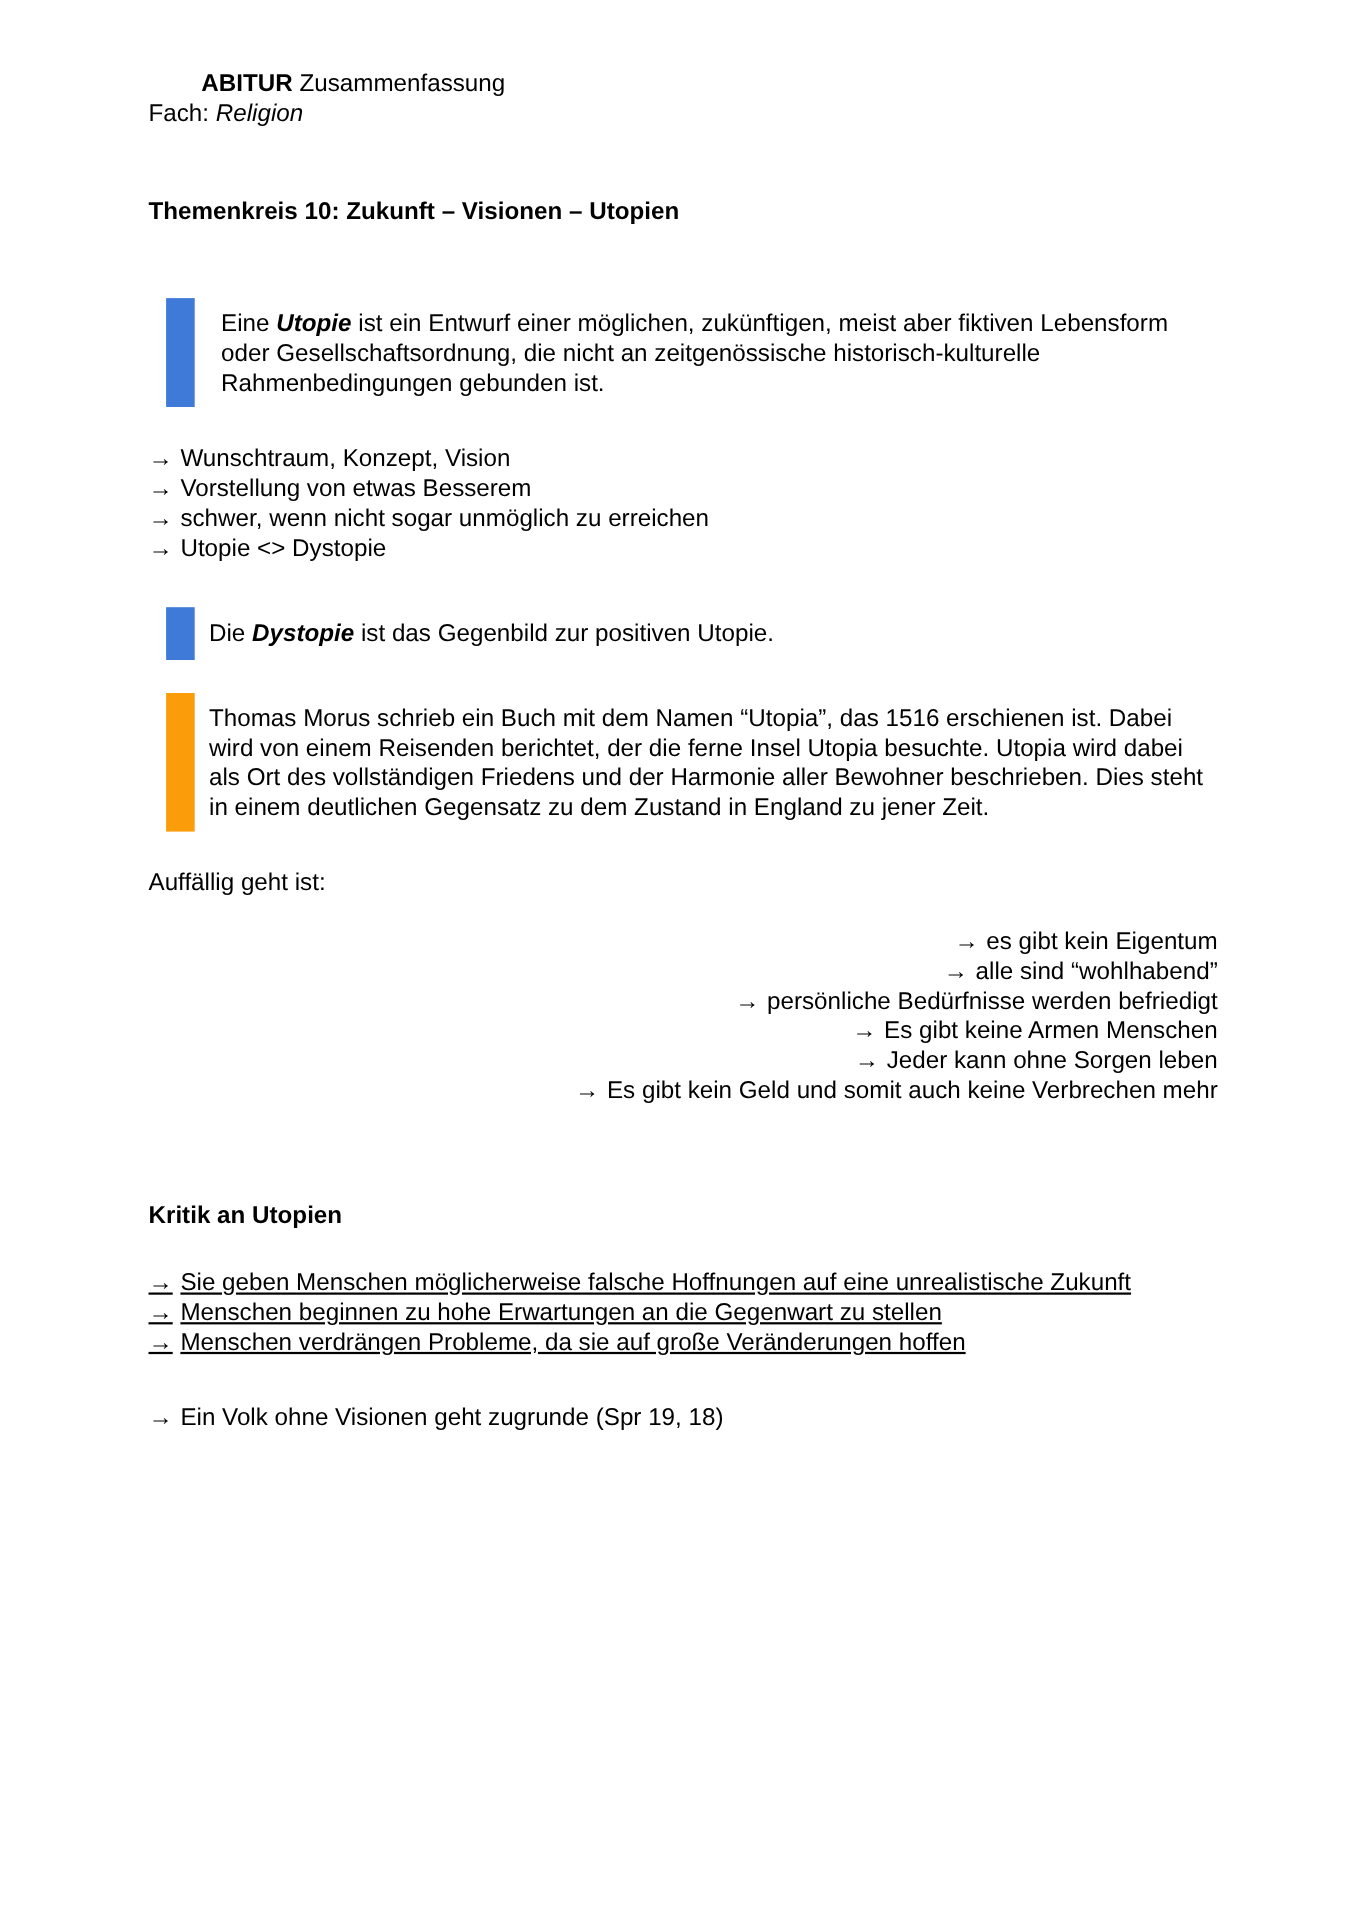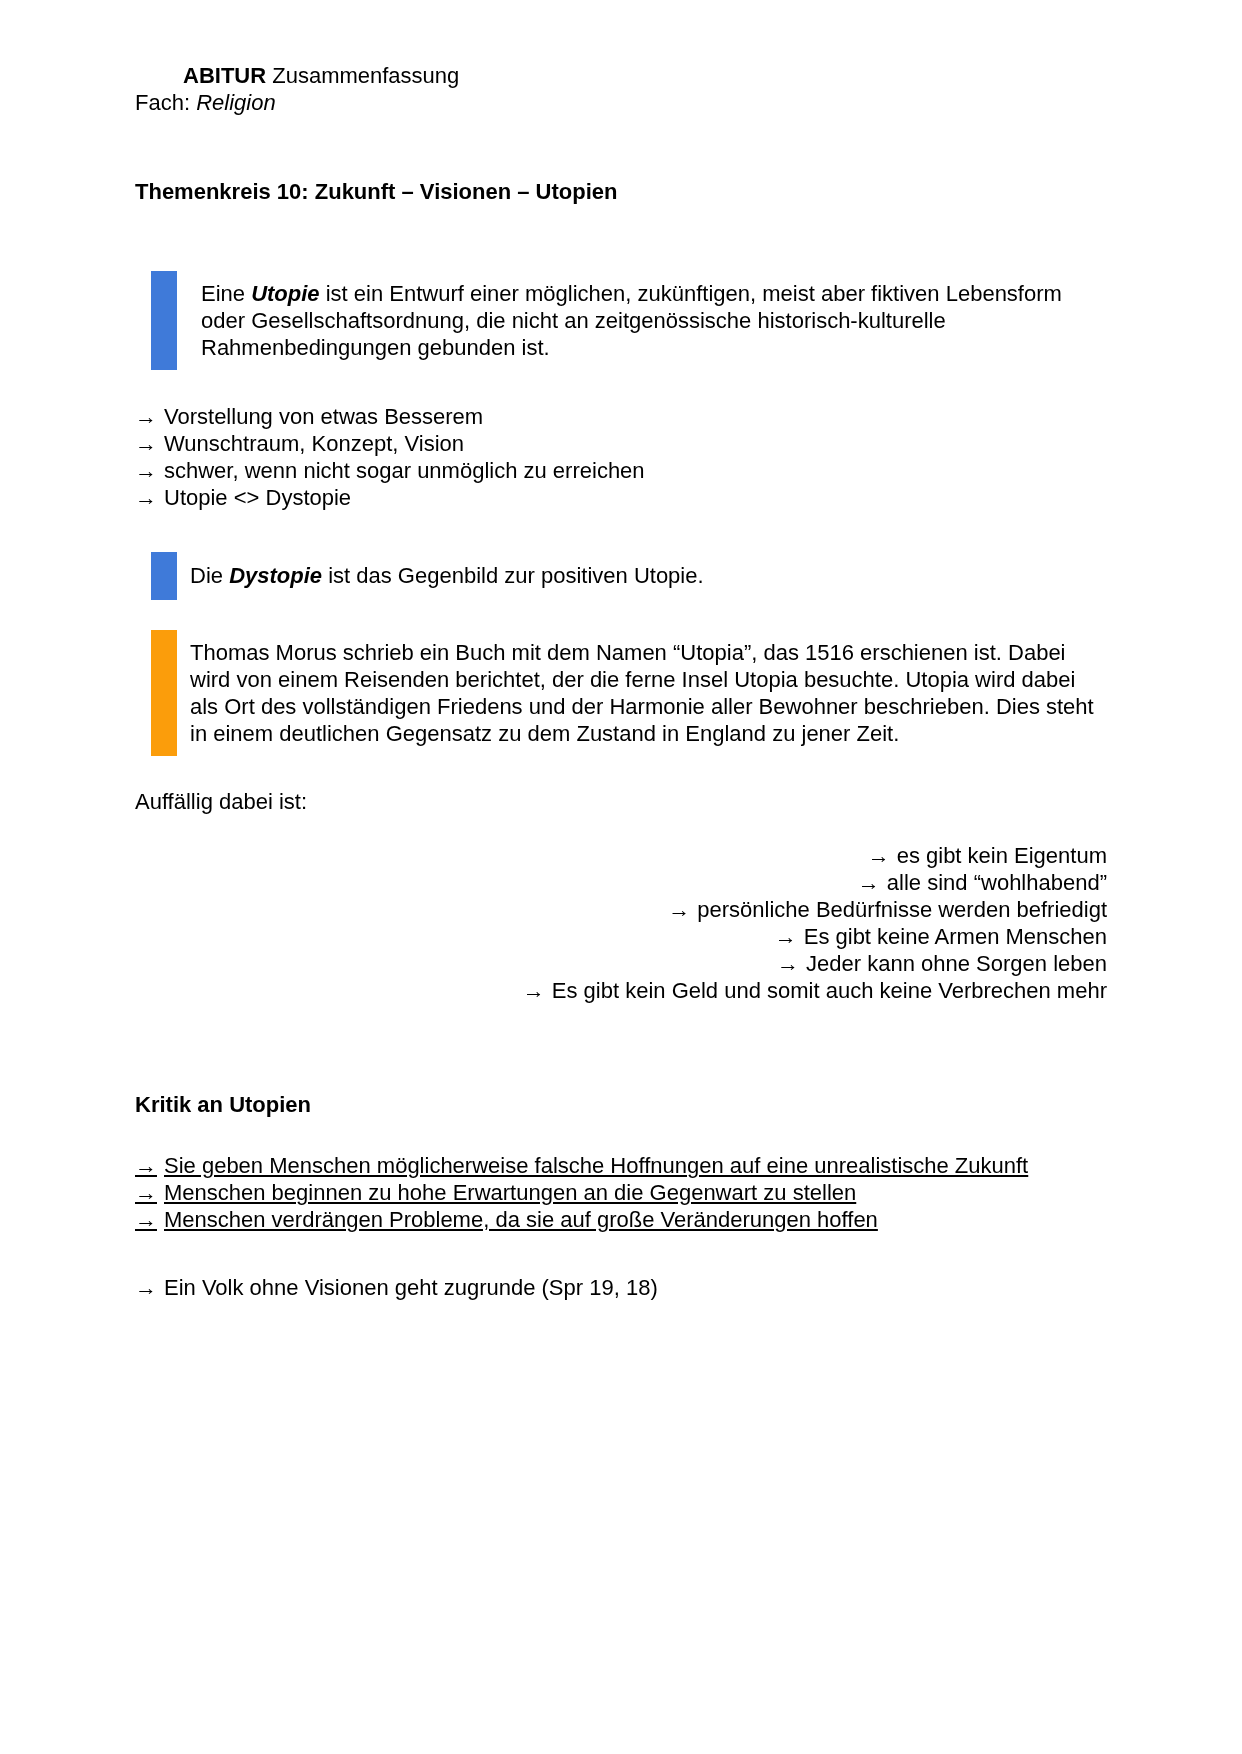--- a/index.html
+++ b/index.html
@@ -51,36 +51,36 @@
   <p class="header-line"><span class="b">ABITUR</span><span> Zusammenfassung</span></p>
   <p class="header-line"><span>Fach: </span><span class="i">Religion</span></p>
 
   <p class="section-title">Themenkreis 10: Zukunft – Visionen – Utopien</p>
 
   <div class="quote quote-utopie" style="border-left-color: rgb(63, 122, 217);">
     <span>Eine </span><span class="term">Utopie</span><span> ist ein Entwurf einer möglichen, zukünftigen, meist aber fiktiven Lebensform oder Gesellschaftsordnung, die nicht an zeitgenössische historisch-kulturelle Rahmenbedingungen gebunden ist.</span>
   </div>
 
   <div class="arrow-list list-utopie">
+    <div class="arrow-item"><span class="arrow">→</span><span>Wunschtraum, Konzept, Vision</span></div>
     <div class="arrow-item"><span class="arrow">→</span><span>Vorstellung von etwas Besserem</span></div>
-    <div class="arrow-item"><span class="arrow">→</span><span>Wunschtraum, Konzept, Vision</span></div>
     <div class="arrow-item"><span class="arrow">→</span><span>schwer, wenn nicht sogar unmöglich zu erreichen</span></div>
     <div class="arrow-item"><span class="arrow">→</span><span>Utopie &lt;&gt; Dystopie</span></div>
   </div>
 
   <div class="quote quote-dystopie" style="border-left-color: rgb(63, 122, 217);">
     <span>Die </span><span class="term">Dystopie</span><span> ist das Gegenbild zur positiven Utopie.</span>
   </div>
 
 
   <div class="quote quote-morus" style="border-left-color: rgb(251, 157, 11);">
     <span>Thomas Morus schrieb ein Buch mit dem Namen “Utopia”, das 1516 erschienen ist. Dabei wird von einem Reisenden berichtet, der die ferne Insel Utopia besuchte. Utopia wird dabei als Ort des vollständigen Friedens und der Harmonie aller Bewohner beschrieben. Dies steht in einem deutlichen Gegensatz zu dem Zustand in England zu jener Zeit.</span>
   </div>
 
-  <p class="auffaellig">Auffällig dabei ist:</p>
+  <p class="auffaellig">Auffällig geht ist:</p>
 
   <div class="arrow-list list-morus">
     <div class="arrow-item"><span class="arrow">→</span><span>es gibt kein Eigentum</span></div>
     <div class="arrow-item"><span class="arrow">→</span><span>alle sind “wohlhabend”</span></div>
     <div class="arrow-item"><span class="arrow">→</span><span>persönliche Bedürfnisse werden befriedigt</span></div>
     <div class="arrow-item"><span class="arrow">→</span><span>Es gibt keine Armen Menschen</span></div>
     <div class="arrow-item"><span class="arrow">→</span><span>Jeder kann ohne Sorgen leben</span></div>
     <div class="arrow-item"><span class="arrow">→</span><span>Es gibt kein Geld und somit auch keine Verbrechen mehr</span></div>
   </div>
 

